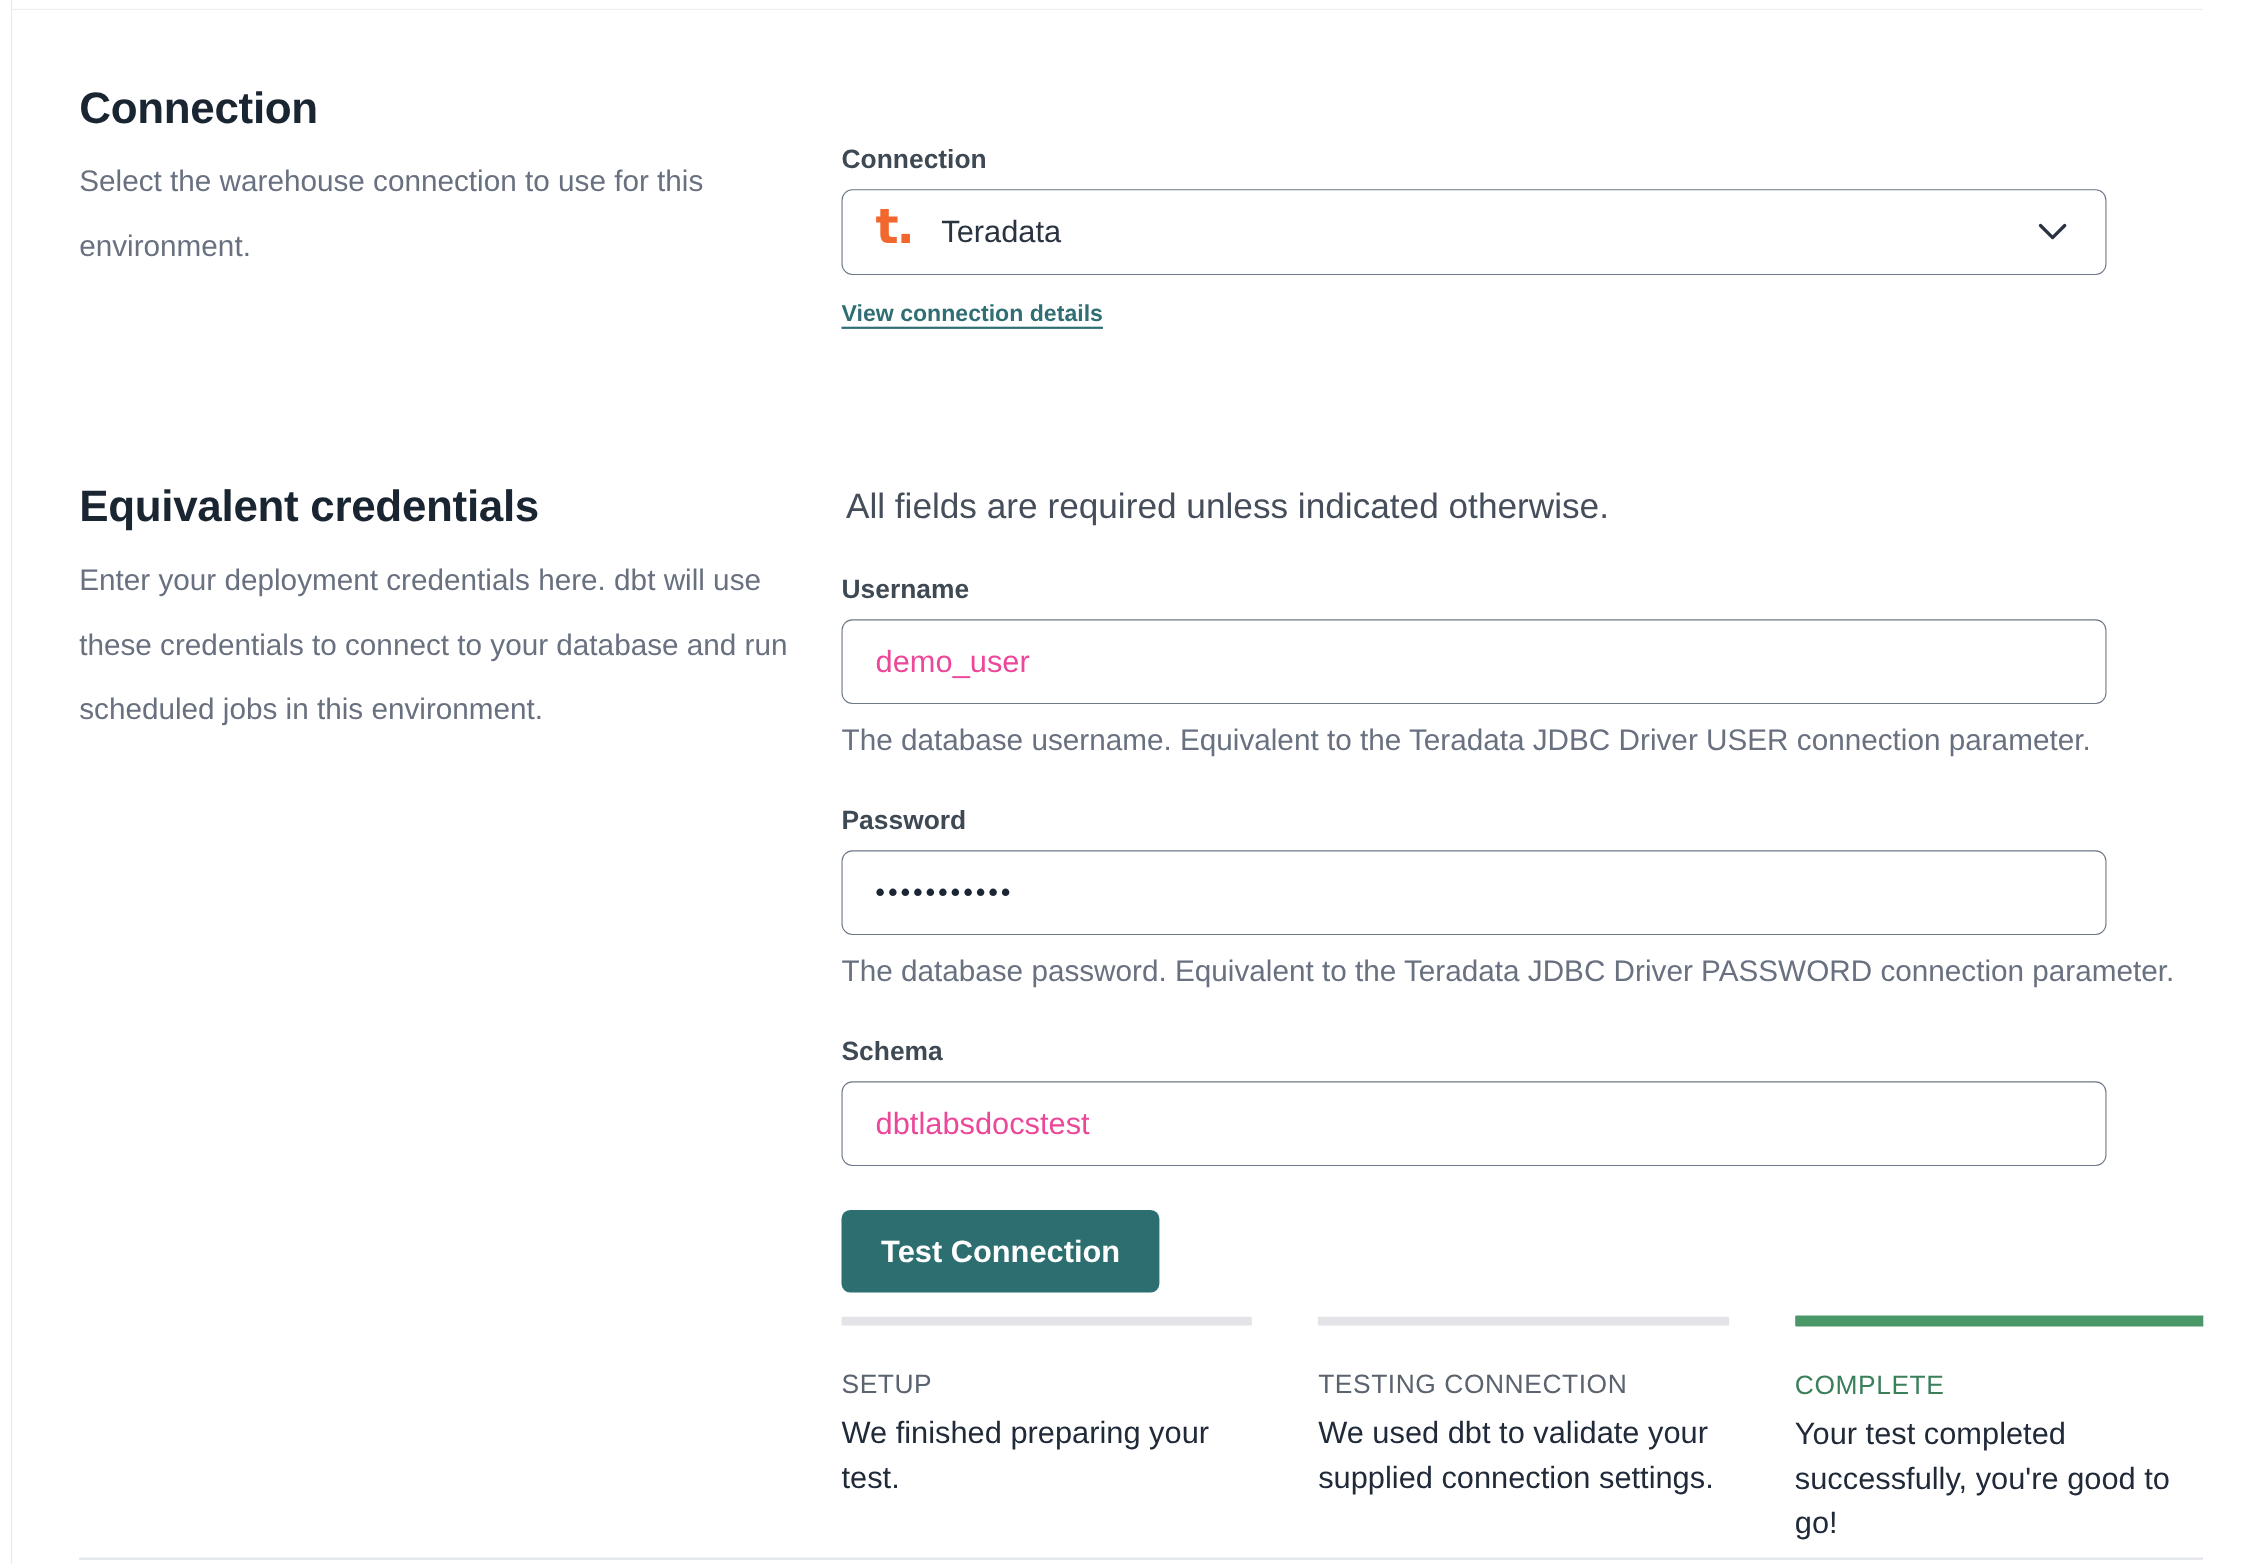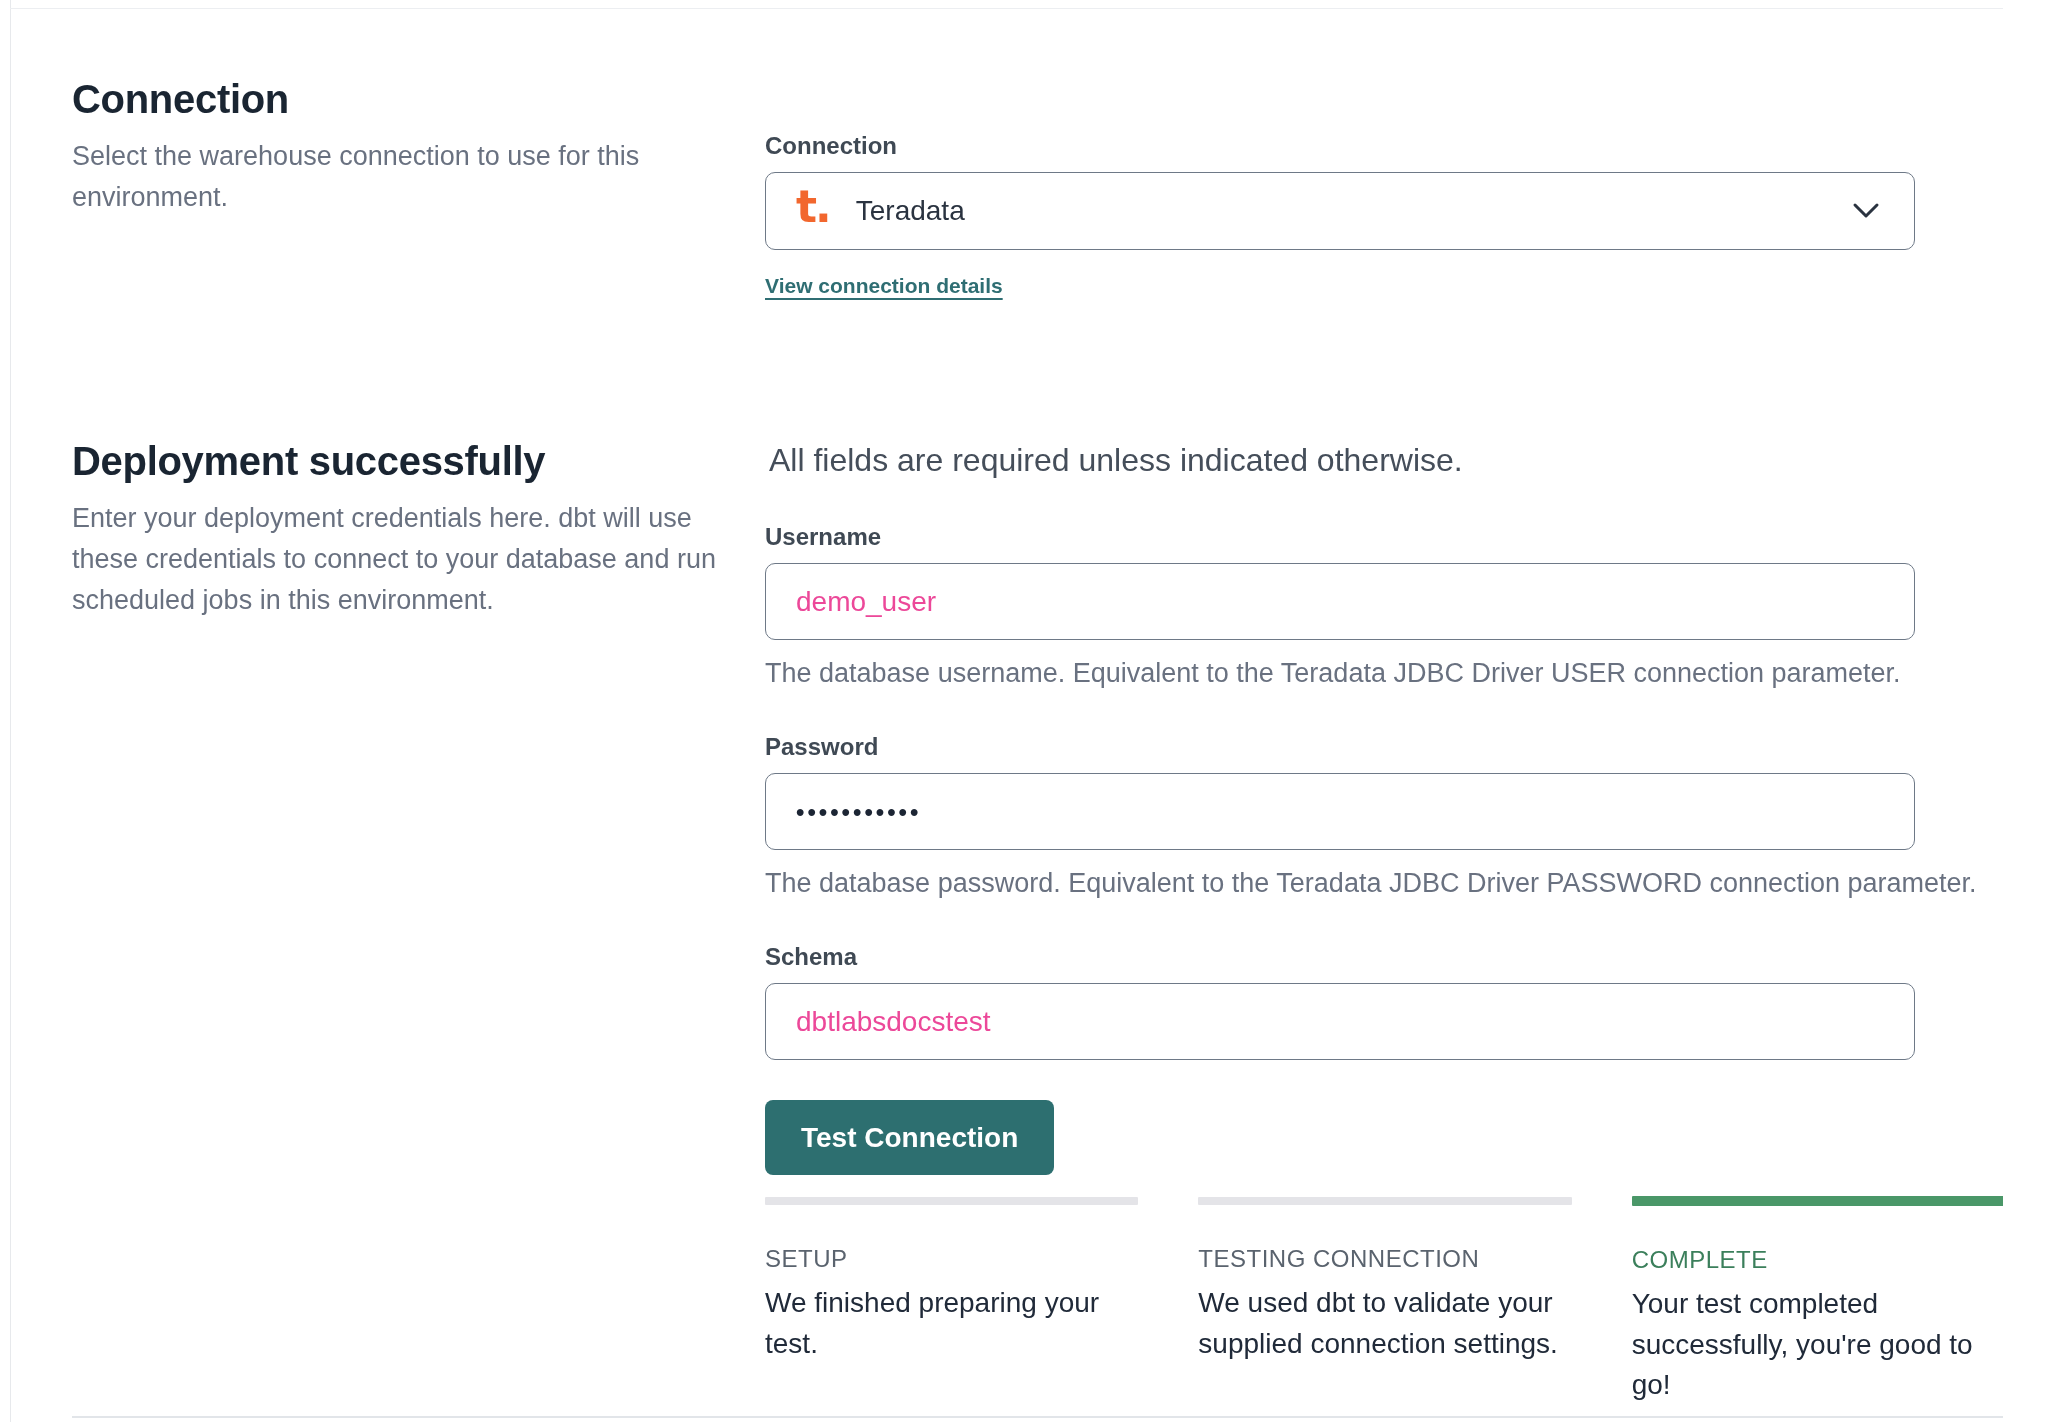--- a/index.html
+++ b/index.html
@@ -37,21 +37,21 @@
     margin: 0;
     font-size: 40px;
     line-height: 1.15;
     font-weight: 700;
     color: #1a2532;
     letter-spacing: -0.3px;
   }
   .section-desc {
     margin: 14px 0 0 0;
     font-size: 27px;
-    line-height: 41px;
+    line-height: 59px;
     color: #697180;
     white-space: pre-line;
   }
 
   .right-col-1 { padding-top: 56px; }
 
   .field-label {
     display: block;
     font-size: 24px;
     font-weight: 700;
@@ -194,21 +194,21 @@
               <path d="M3 3 L14 14 L25 3" stroke="#2a3340" stroke-width="3" fill="none" stroke-linecap="round" stroke-linejoin="round"></path>
             </svg>
           </span>
         </div>
         <a class="details-link">View connection details</a>
       </div>
     </div>
 
     <div class="section section-2">
       <div>
-        <h2>Deployment successfully</h2>
+        <h2>Equivalent credentials</h2>
         <p class="section-desc">Enter your deployment credentials here. dbt will use
 these credentials to connect to your database and run
 scheduled jobs in this environment.</p>
       </div>
       <div>
         <p class="required-note">All fields are required unless indicated otherwise.</p>
 
         <div class="field-group">
           <span class="field-label">Username</span>
           <input class="text-input" type="text" value="demo_user" style="">

